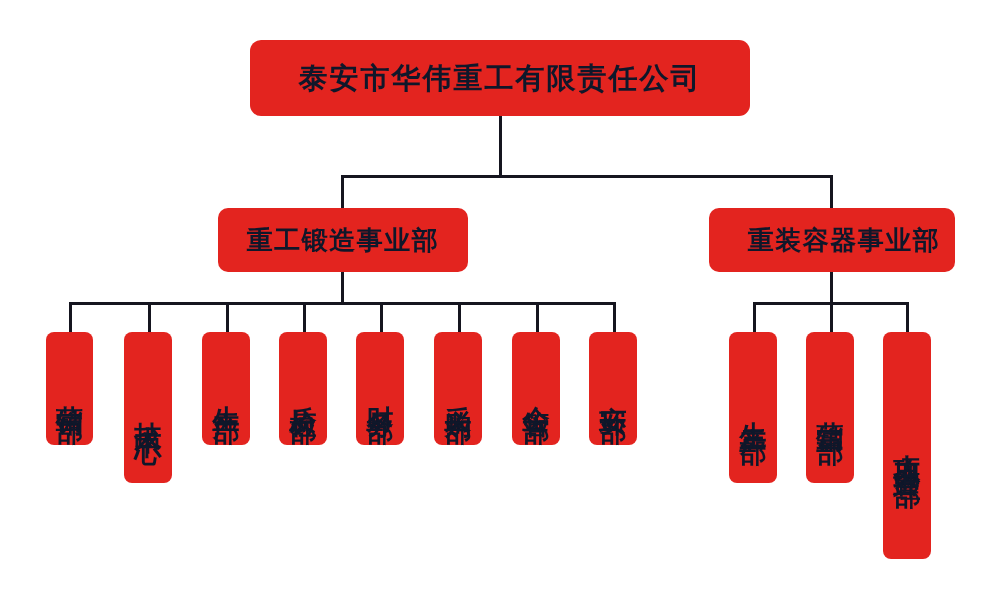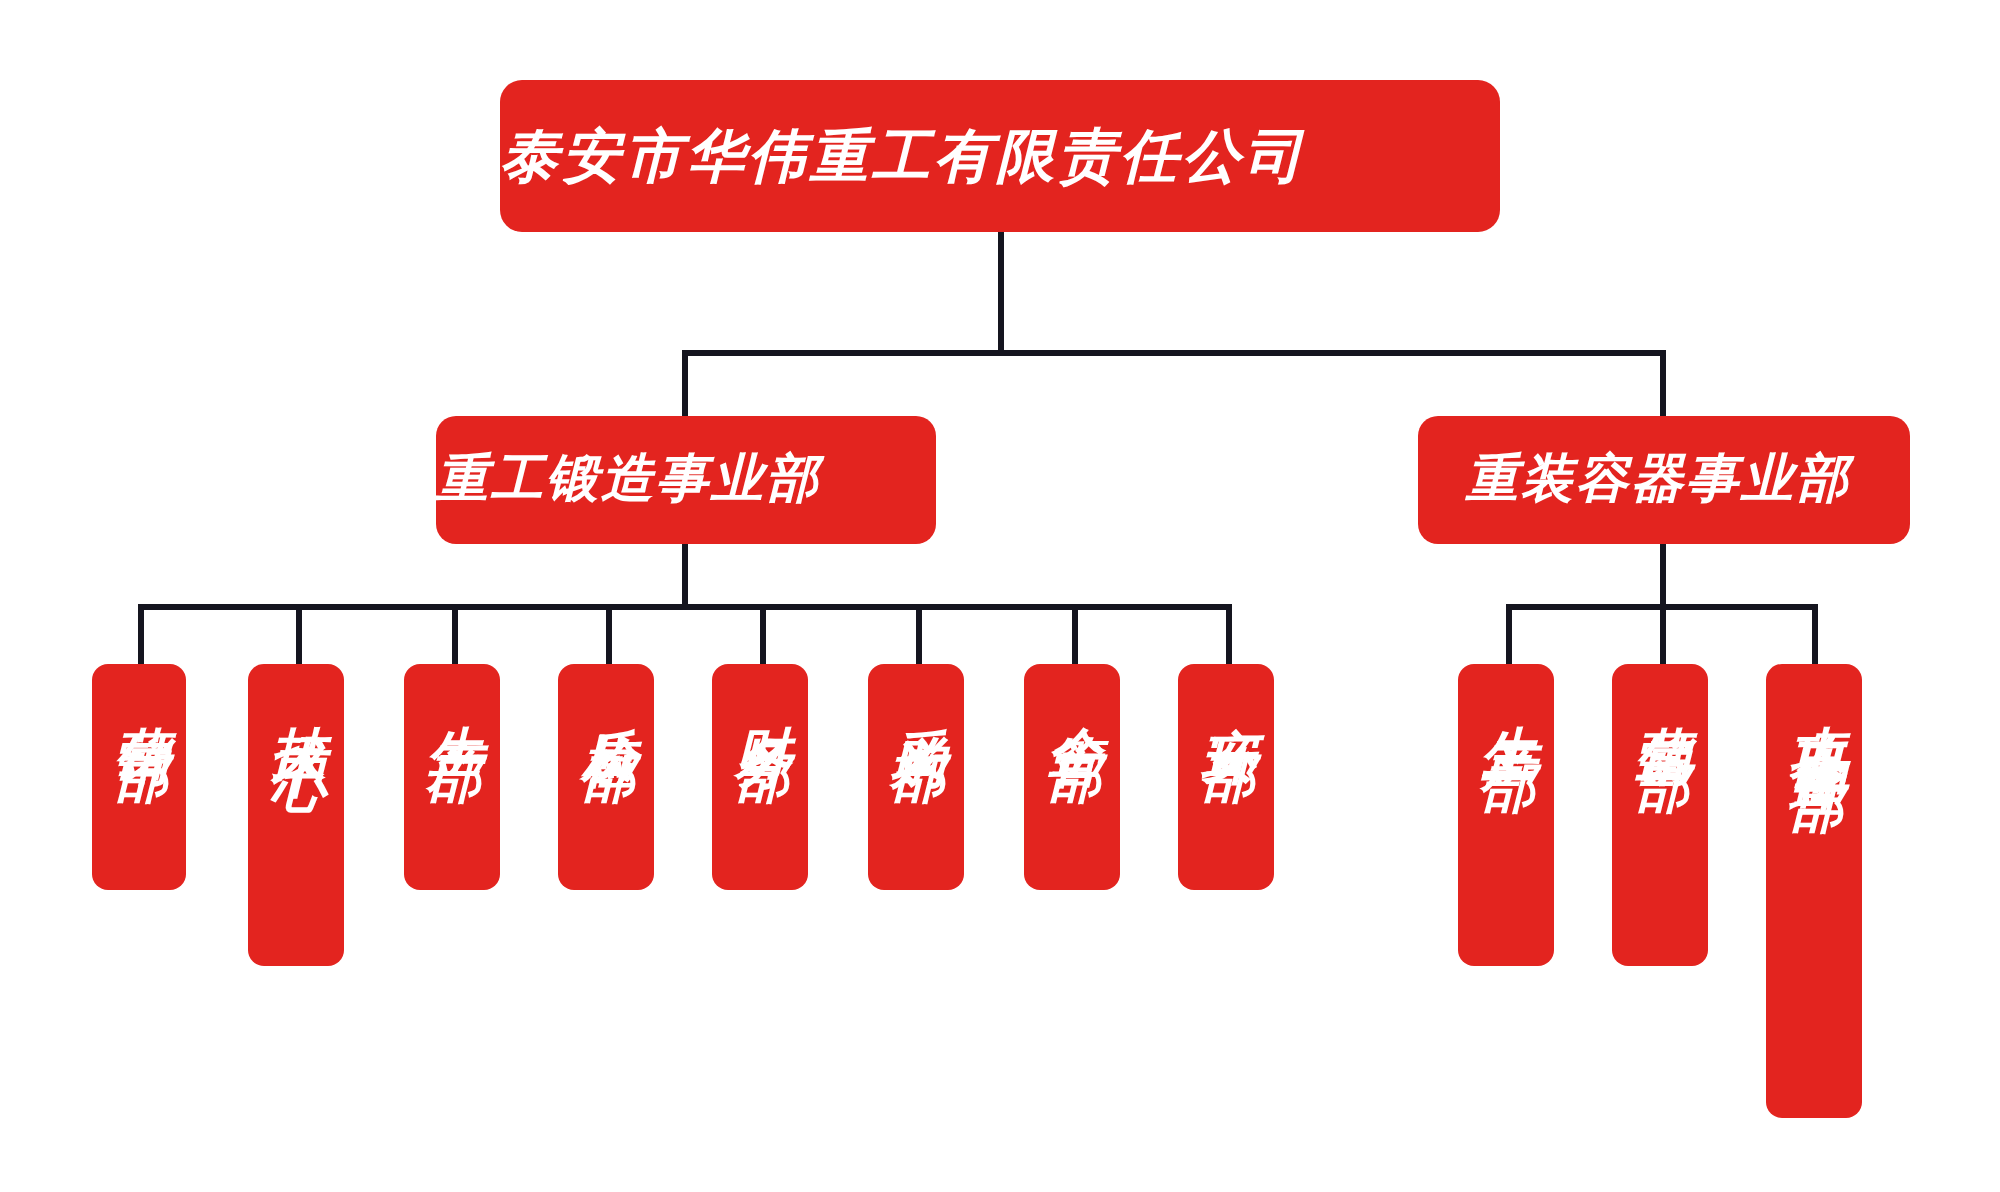--- a/index.html
+++ b/index.html
@@ -17,30 +17,30 @@
     height: 596px;
     background: #ffffff;
     overflow: hidden;
   }
 
   
   .node {
     position: absolute;
     box-sizing: border-box;
     background: #e3241f;
-    color: #ffffff;
+    color: #0f172a;
     border-radius: 9px;
     display: flex;
     align-items: center;
+    justify-content: center;
     text-align: center;
     font-weight: 700;
     letter-spacing: 0.5px;
     line-height: 1.18;
     z-index: 3;
-    font-style: italic;
   }
   .node.root {
     border-radius: 11px;
     font-size: 29px;
     letter-spacing: 2px;
   }
   .node.division {
     border-radius: 10px;
     font-size: 26px;
     letter-spacing: 1.5px;

